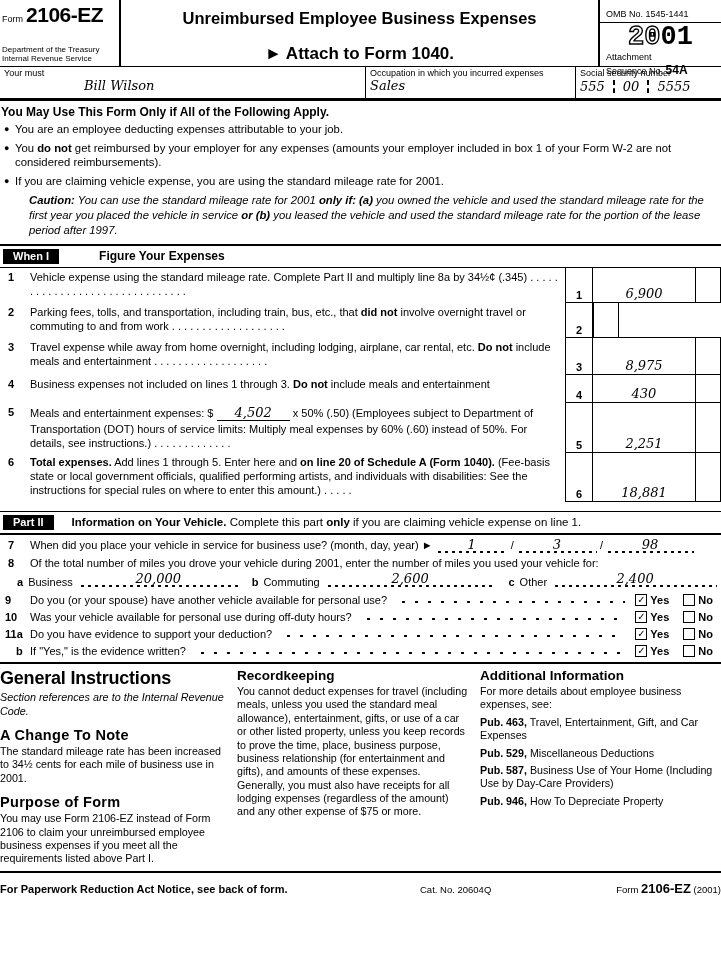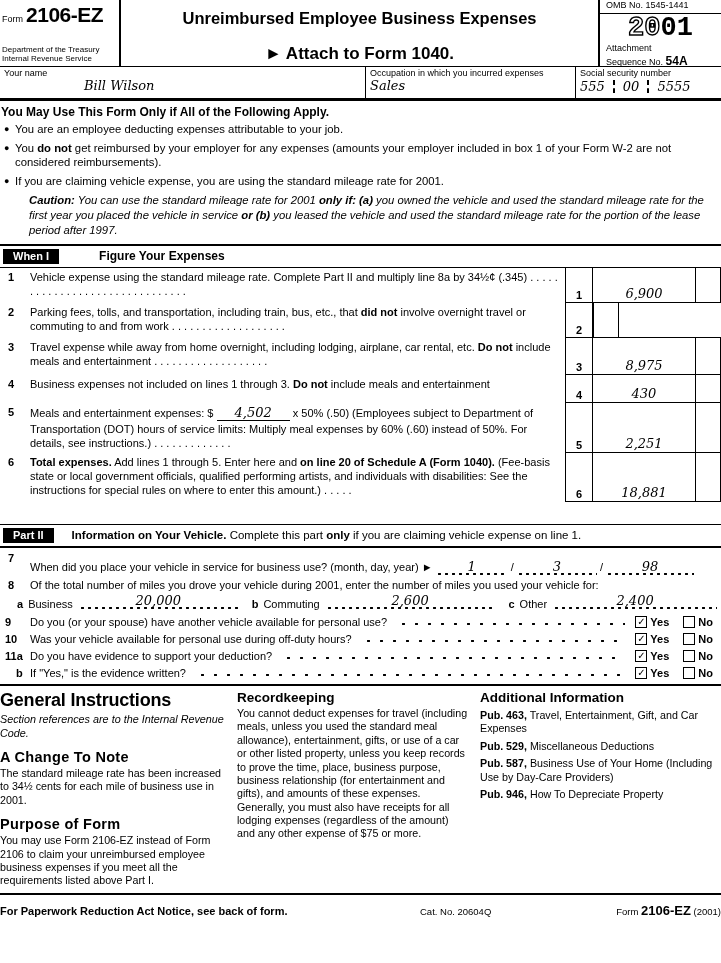--- a/index.html
+++ b/index.html
@@ -12,21 +12,21 @@
   
   .hdr { display:flex; height:67px; border-bottom:1.5px solid #000; }
   .hdr-left { width:121px; border-right:2px solid #000; padding:3px 2px 2px 2px; display:flex; flex-direction:column; justify-content:space-between; }
   .formword { font-size:9px; }
   .formnum { font-size:21px; font-weight:bold; letter-spacing:-0.5px; }
   .dept { font-size:8px; line-height:1.2; }
   .hdr-mid { flex:1; text-align:center; padding-top:9px; }
   .ftitle { font-size:16.5px; font-weight:bold; }
   .attach { font-size:17px; font-weight:bold; margin-top:16px; }
   .hdr-right { width:123px; border-left:2px solid #000; display:flex; flex-direction:column; }
-  .omb { font-size:9px; border-bottom:1px solid #000; padding:0 3px 3px 6px; }
+  .omb { font-size:9px; border-bottom:1px solid #000; padding:0 3px 3px 6px;margin-top:9px; }
   .yearbox { text-align:center; font-size:27px; font-weight:bold; line-height:1; margin-top:1px; font-family:Liberation Mono, monospace; }
   .yr-outline { color:#fff; -webkit-text-stroke:1.4px #000; }
   .attachseq { font-size:9px; padding:1px 3px 2px 6px; line-height:1.25; }
   .seqno { font-size:12px; font-weight:bold; }
 
   
   .namerow { display:flex; height:34px; border-bottom:3px solid #000; }
   .nr-cell { padding:1px 4px; }
   .nr-label { font-size:9px; }
   .nr-name { width:365px; }
@@ -131,21 +131,21 @@
       <div class="attachseq">
         <span>Attachment</span><br>
         <span>Sequence No.</span>
         <span class="seqno">54A</span>
       </div>
     </div>
   </div>
 
   <div class="namerow">
     <div class="nr-cell nr-name">
-      <div class="nr-label">Your name</div>
+      <div class="nr-label">Your must</div>
       <div class="fill">Bill Wilson</div>
     </div>
     <div class="nr-cell nr-occ">
       <div class="nr-label">Occupation in which you incurred expenses</div>
       <div class="fill">Sales</div>
     </div>
     <div class="nr-cell nr-ssn">
       <div class="nr-label">Social security number</div>
       <div class="ssnval fill">
         <span>555</span>
@@ -248,35 +248,35 @@
         <span><span style="font-weight: bold;">Total expenses.</span><span> Add lines 1 through 5. Enter here and </span><span style="font-weight: bold;">on line 20 of Schedule A (Form 1040).</span><span> (Fee-basis state or local government officials, qualified performing artists, and individuals with disabilities: See the instructions for special rules on where to enter this amount.) </span><span>. . . . .</span></span>
       </div>
       <div class="p1boxes">
         <div class="c-num">6</div>
         <div class="c-amt fill">18,881</div>
         <div class="c-cents"></div>
       </div>
     </div>
   </div>
 
-  <div class="parthead parthead2" style="margin-top:22px;text-align:center;">
+  <div class="parthead parthead2" style="margin-top:9px;text-align:center;">
     <span class="badge">Part II</span>
     <span class="ph-rich"><span style="font-weight: bold;">Information on Your Vehicle.</span><span> Complete this part </span><span style="font-weight: bold;">only</span><span> if you are claiming vehicle expense on line 1.</span></span>
   </div>
 
   <div>
 
     <div class="p2row">
       <span class="lnum" style="top:3px;">7</span>
       <span>When did you place your vehicle in service for business use? (month, day, year) ►</span>
       <span class="dotfill fill" style="width:72px;">1</span>
       <span>/</span>
       <span class="dotfill fill" style="width:80px;">3</span>
       <span>/</span>
-      <span class="dotfill fill" style="width:88px;margin-top:9px;">98</span>
+      <span class="dotfill fill" style="width:88px;">98</span>
     </div>
 
     <div class="p2row" style="padding-top:2px;">
       <span class="lnum" style="top:2px;">8</span>
       <span>Of the total number of miles you drove your vehicle during 2001, enter the number of miles you used your vehicle for:</span>
     </div>
 
     <div class="milesrow">
       <span class="mletter">a</span>
       <span class="mlabel">Business</span>
@@ -346,20 +346,21 @@
       <div class="ipar">The standard mileage rate has been increased to 34½ cents for each mile of business use in 2001.</div>
       <div class="gi-h2">Purpose of Form</div>
       <div class="ipar">You may use Form 2106-EZ instead of Form 2106 to claim your unreimbursed employee business expenses if you meet all the requirements listed above Part I.</div>
     </div>
     <div class="icol icol2">
       <div class="rk-h">Recordkeeping</div>
       <div class="ipar">You cannot deduct expenses for travel (including meals, unless you used the standard meal allowance), entertainment, gifts, or use of a car or other listed property, unless you keep records to prove the time, place, business purpose, business relationship (for entertainment and gifts), and amounts of these expenses. Generally, you must also have receipts for all lodging expenses (regardless of the amount) and any other expense of $75 or more.</div>
     </div>
     <div class="icol icol3">
       <div class="rk-h">Additional Information</div>
+      <div class="ipar">For more details about employee business expenses, see:</div>
       <div class="pub">
         <span class="b">Pub. 463,</span><span> Travel, Entertainment, Gift, and Car Expenses</span>
       </div>
       <div class="pub">
         <span class="b">Pub. 529,</span><span> Miscellaneous Deductions</span>
       </div>
       <div class="pub">
         <span class="b">Pub. 587,</span><span> Business Use of Your Home (Including Use by Day-Care Providers)</span>
       </div>
       <div class="pub">

